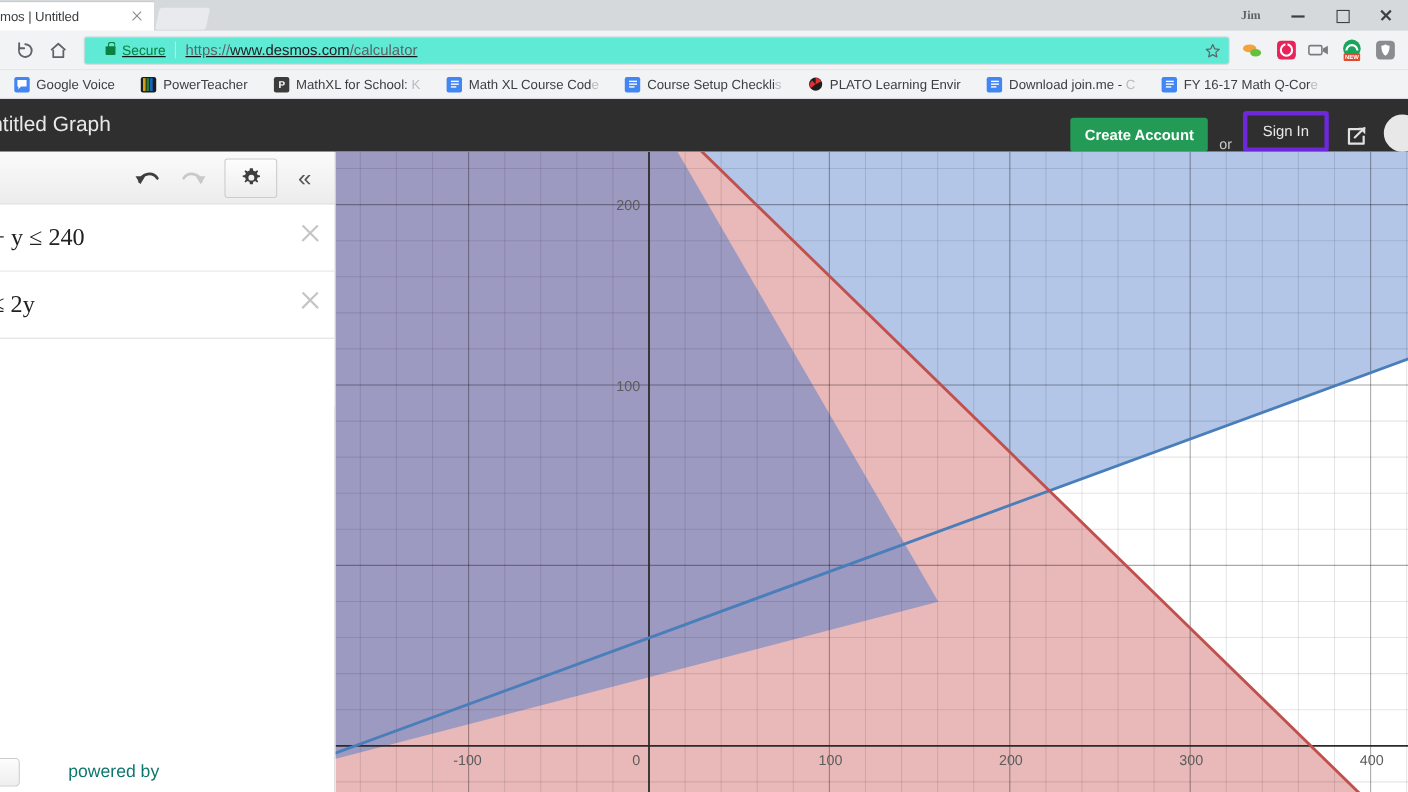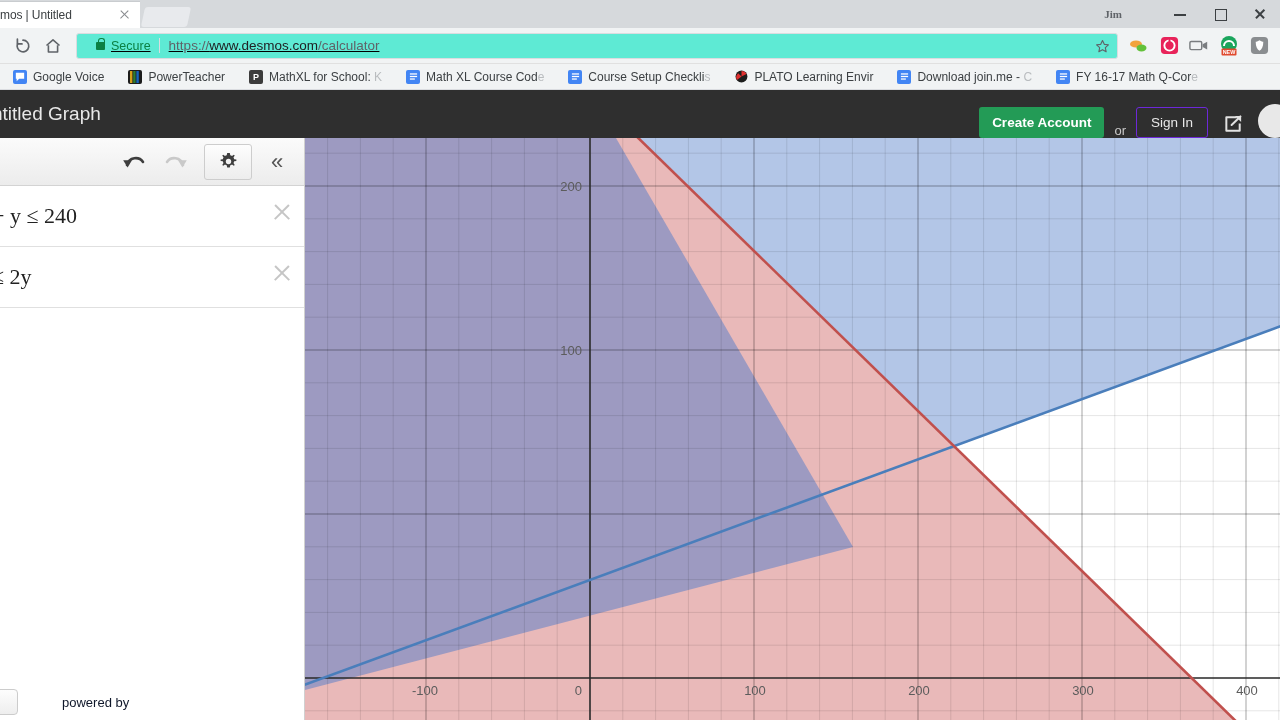--- a/index.html
+++ b/index.html
@@ -42,21 +42,21 @@
     position:absolute; left:143px; top:7px; width:46px; height:20px;
     background:#e8eaed; border-radius:3px;
     transform: skewX(-12deg);
   }
 
   .win-right {
     position:absolute; right:0; top:0; height:28px;
     display:flex; align-items:center; gap:0;
   }
   .profile-name {
-    font-size:11px; color:#5f6368; font-weight:bold; margin-right:38px;
+    font-size:11px; color:#5f6368; font-weight:bold; margin-right:14px;
     font-family:"Liberation Serif", serif;
   }
   .win-btn { width:40px; height:28px; position:relative; }
   .win-min:after{
     content:""; position:absolute; left:14px; top:14px; width:12px; height:1.5px;
     background:#3c4043;
   }
   .win-max:after{
     content:""; position:absolute; left:15px; top:9px; width:10px; height:10px;
     border:1.5px solid #3c4043;
@@ -136,21 +136,21 @@
     position:absolute; right:0; top:0; height:48px;
     display:flex; align-items:flex-end; gap:10px; padding-right:6px;
   }
   .btn-create {
     background:#239b56; color:#fff; font-size:13.5px; font-weight:bold;
     padding:8px 13px; border-radius:3px; border:none; white-space:nowrap;
   }
   .or-txt { font-size:13px; color:#c9c9c9; }
   .btn-signin {
     background:transparent; color:#e8e8e8; font-size:13.5px;
-    padding:7px 14px; border-radius:3px; border:1px solid #6d28d9; white-space:nowrap;
+    padding:7px 14px; border-radius:3px; border:4px solid #6d28d9; white-space:nowrap;
   }
   .share-btn { width:30px; height:30px; display:flex; align-items:center; justify-content:center; }
   .avatar-btn {
     width:34px; height:34px; border-radius:50%; background:#e8e8e8;
     margin-right:-18px; flex:none;
   }
 
   
   .sidebar {
     position:absolute; left:0; top:48px; width:305px; height:582px;
@@ -191,21 +191,21 @@
 
   .side-footer {
     position:absolute; left:0; bottom:0; width:305px; height:36px;
     display:flex; align-items:center;
   }
   .kbd-btn {
     width:40px; height:26px; margin-left:-22px;
     background:linear-gradient(#fdfdfd,#eee); border:1px solid #ccc; border-radius:4px;
   }
   .powered {
-    font-size:13px; color:#0f172a; margin-left:44px;
+    font-size:16px; color:#0f766e; margin-left:44px;
   }
 
   
   .graph {
     position:absolute; left:305px; top:48px; width:975px; height:582px;
     overflow:hidden; background:#fff;
   }
   .graph svg { display:block; }
   .tick-lbl {
     font-family:"Liberation Sans", sans-serif; font-size:13px; fill:#5c5c5c;

